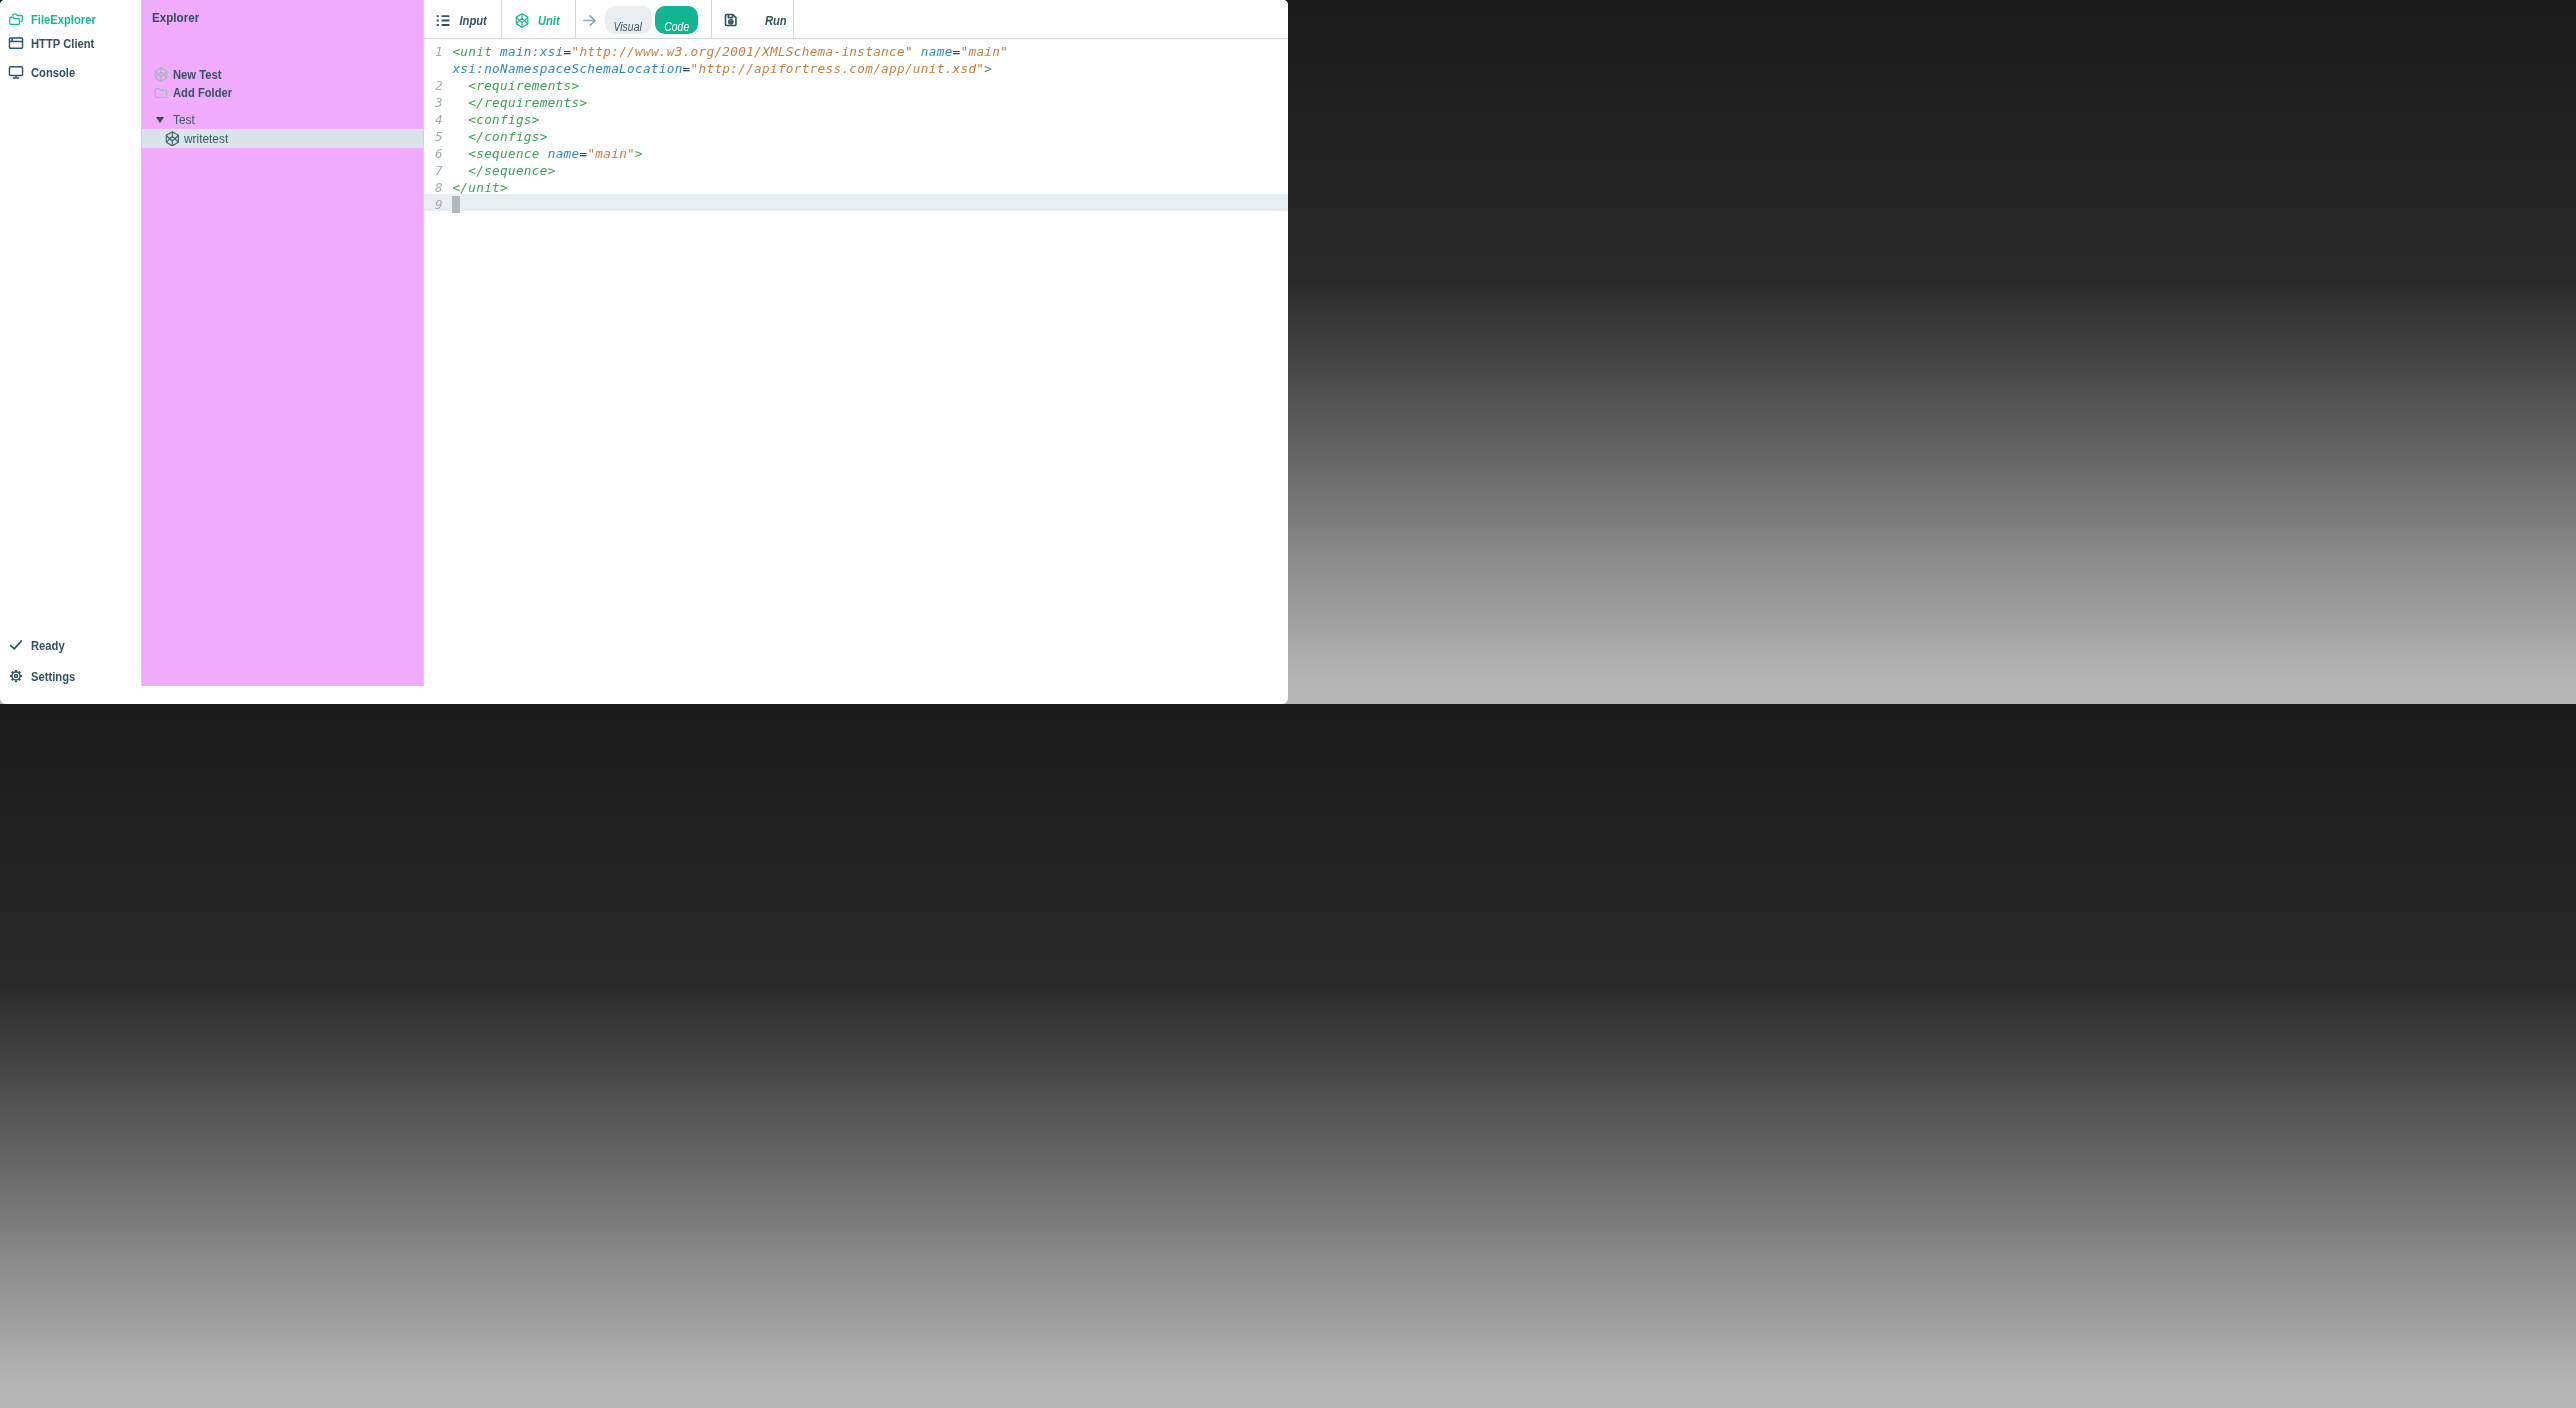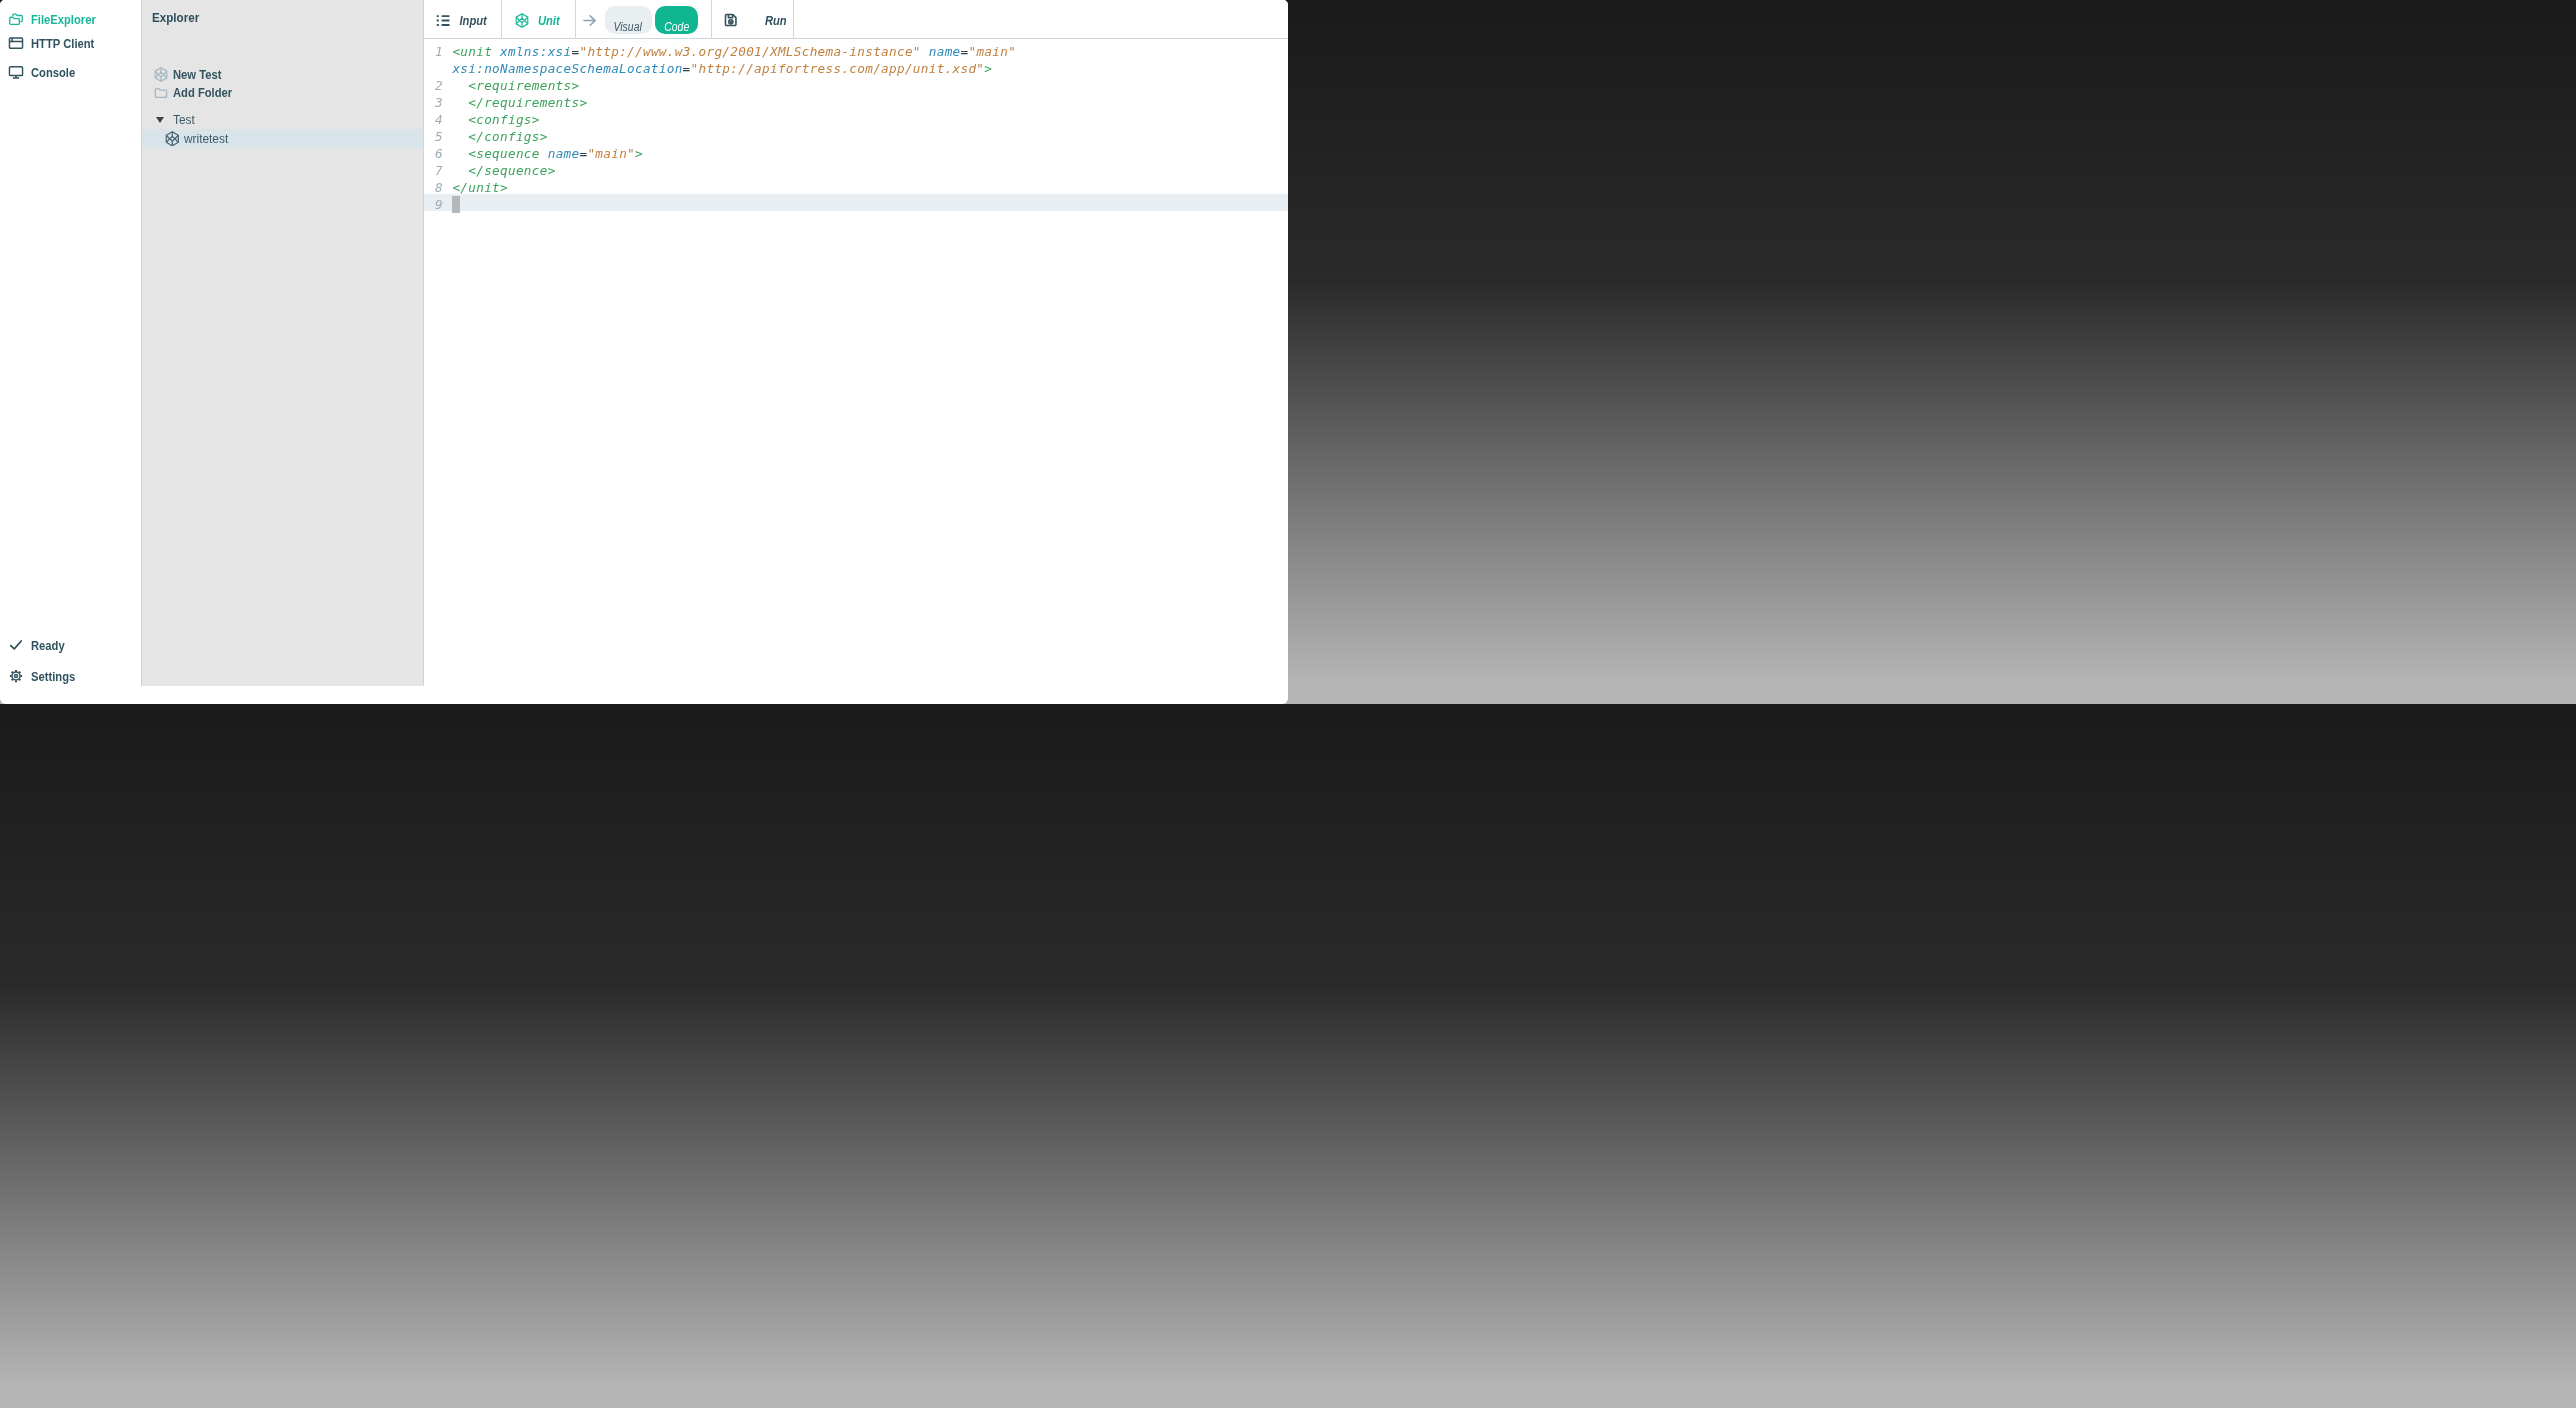--- a/index.html
+++ b/index.html
@@ -35,21 +35,21 @@
   .main { display:flex; height:686px; }
   
   .sidebar { width:142px; background:#fff; border-right:0.9px solid #ccd5da; position:relative; flex:none; }
   .nav-item { position:absolute; left:0; width:100%; height:28px; display:flex; align-items:center; padding-left:7.5px; cursor:default; }
   .nav-item .ic { width:16px; height:16px; flex:none; display:flex; align-items:center; justify-content:center; }
   .nav-item .lbl { margin-left:7.5px; font-size:13.2px; font-weight:700; color:#31525f; transform:scaleX(0.85); transform-origin:left center; white-space:nowrap; }
   .nav-item.active .lbl { color:#16b79a; }
   .nav-item.active .ic { color:#16b79a; }
   .nav-item .ic { color:#31525f; }
   
-  .explorer { width:282px; background:#e5e5e5; border-right:0.9px solid #ccd5da; position:relative; flex:none; }
+  .explorer { width:282px; background:#f0abfc; border-right:0.9px solid #ccd5da; position:relative; flex:none; }
   .exp-title { position:absolute; top:10.4px; left:10.4px; font-size:13.7px; font-weight:700; color:#2e4f5b; transform:scaleX(0.85); transform-origin:left center; }
   .exp-row { position:absolute; left:0; width:100%; display:flex; align-items:center;margin-top:24px; }
   .exp-row .ic { flex:none; display:flex; align-items:center; justify-content:center; }
   .row-newtest { top:41px; height:19px; }
   .row-addfolder { top:59px; height:19px; }
   .row-newtest .ic, .row-addfolder .ic { width:14px; height:14px; margin-left:12.3px; color:#a3b8c2; }
   .exp-action-lbl { margin-left:4.7px; font-size:13.2px; font-weight:700; color:#33545f; transform:scaleX(0.85); transform-origin:left center; white-space:nowrap; }
   .row-folder { top:86px; height:19px; }
   .caret { width:0; height:0; border-left:4.7px solid transparent; border-right:4.7px solid transparent; border-top:6.1px solid #3a444a; margin-left:14px; }
   .tree-lbl { margin-left:8.5px; font-size:13.2px; font-weight:400; color:#3b5a67; transform:scaleX(0.9); transform-origin:left center; white-space:nowrap; }
@@ -280,21 +280,21 @@
                 <use href="#i-save"></use>
               </svg>
             </span>
           <span class="tb-lbl">Run</span>
         </div>
         <div class="tb-cell tb-spacer"></div>
       </div>
       <div class="code-area" id="code-area">
           <div class="cm-row">
             <span class="ln">1</span>
-            <span class="lt"><span class="tk-tag">&lt;unit</span><span class="tk-pl"> </span><span class="tk-attr">xmlns:xsi</span><span class="tk-eq">=</span><span class="tk-str">"http://www.w3.org/2001/XMLSchema-instance"</span><span class="tk-pl"> </span><span class="tk-attr">name</span><span class="tk-eq">=</span><span class="tk-str">"main"</span></span>
+            <span class="lt"><span class="tk-tag">&lt;unit</span><span class="tk-pl"> </span><span class="tk-attr">main:xsi</span><span class="tk-eq">=</span><span class="tk-str">"http://www.w3.org/2001/XMLSchema-instance"</span><span class="tk-pl"> </span><span class="tk-attr">name</span><span class="tk-eq">=</span><span class="tk-str">"main"</span></span>
           </div>
           <div class="cm-row">
             <span class="ln"></span>
             <span class="lt"><span class="tk-attr">xsi:noNamespaceSchemaLocation</span><span class="tk-eq">=</span><span class="tk-str">"http://apifortress.com/app/unit.xsd"</span><span class="tk-tag">&gt;</span></span>
           </div>
           <div class="cm-row">
             <span class="ln">2</span>
             <span class="lt"><span class="tk-pl">  </span><span class="tk-tag">&lt;requirements&gt;</span></span>
           </div>
           <div class="cm-row">

